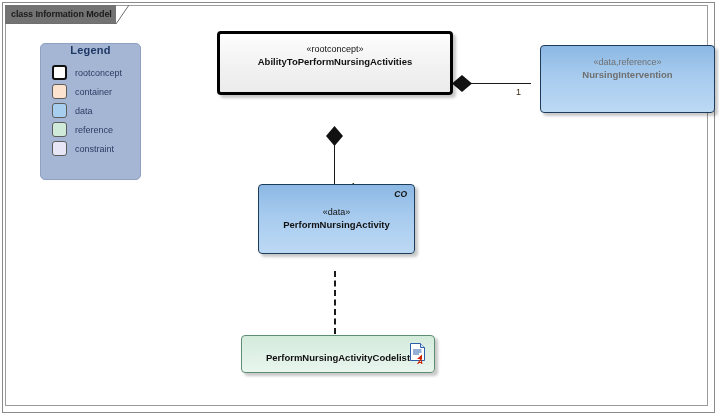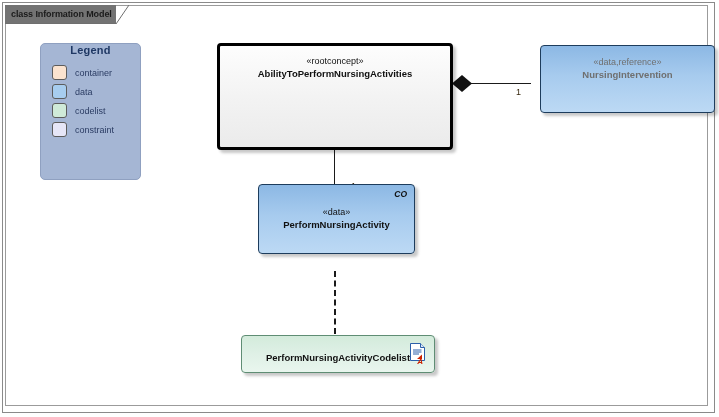--- a/index.html
+++ b/index.html
@@ -238,34 +238,38 @@
       <svg width="13" height="19" viewBox="0 0 13 19">
         <path d="M0,19 L13,0" stroke="#6f6f6f" stroke-width="1" fill="none"></path>
       </svg>
     </div>
   </div>
 
   <div class="legend">
     <div class="legend-title">Legend</div>
     <div class="legend-list">
 
+      <div class="legend-row">
+        <span class="legend-swatch thick" style="background:#ffffff"></span>
+        <span class="legend-label">rootconcept</span>
+      </div>
 
       <div class="legend-row">
         <span class="legend-swatch thin" style="background:#fbe3cf"></span>
         <span class="legend-label">container</span>
       </div>
 
       <div class="legend-row">
         <span class="legend-swatch thin" style="background:#a7cdef"></span>
         <span class="legend-label">data</span>
       </div>
 
       <div class="legend-row">
         <span class="legend-swatch thin" style="background:#cfead8"></span>
-        <span class="legend-label">codelist</span>
+        <span class="legend-label">reference</span>
       </div>
 
       <div class="legend-row">
         <span class="legend-swatch thin" style="background:#e6e6f7"></span>
         <span class="legend-label">constraint</span>
       </div>
 
     </div>
   </div>
 
@@ -280,21 +284,21 @@
   <div class="conn conn-v" style="left:334px; top:140px; height:61px;"></div>
   <div class="diamond">
     <svg style="position:absolute; left:326px; top:126px;" width="17" height="20" viewBox="0 0 17 20">
       <polygon points="8.5,0 17,10 8.5,20 0,10" fill="#111111"></polygon>
     </svg>
   </div>
   <span class="mult" style="left:351px; top:181px;">1</span>
 
   <div class="conn-dashed-v" style="left:334px; top:271px; height:63px;"></div>
 
-  <div class="node node-root" style="left:217px; top:43px; width:236px; height:107px;">
+  <div class="node node-root" style="left:217px; top:31px; width:236px; height:64px;">
     <div class="node-text" style="top:9px;">
       <div class="stereotype">«rootconcept»</div>
       <div class="node-name">AbilityToPerformNursingActivities</div>
     </div>
   </div>
 
   <div class="node node-data muted" style="left:540px; top:45px; width:175px; height:68px;">
     <div class="node-text" style="top:10px;">
       <div class="stereotype">«data,reference»</div>
       <div class="node-name">NursingIntervention</div>

